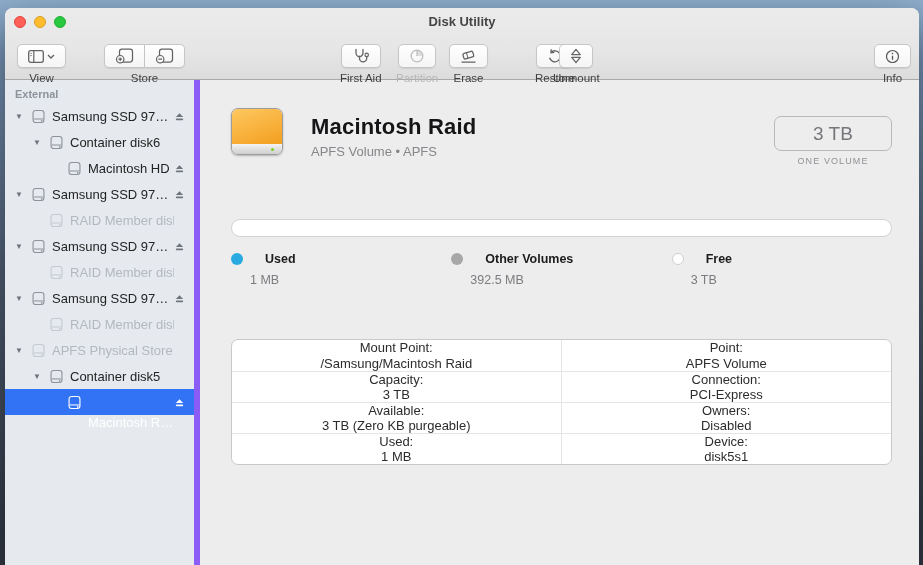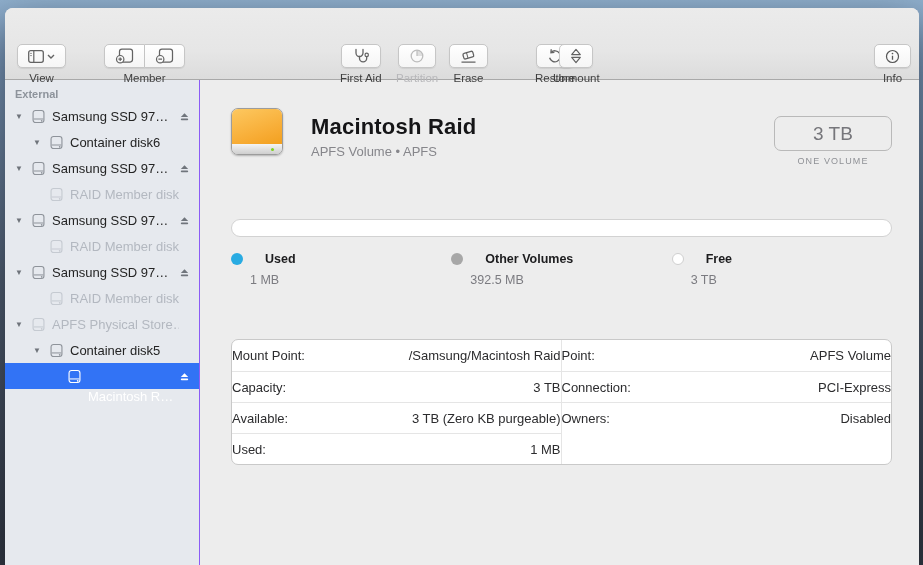--- a/index.html
+++ b/index.html
@@ -48,21 +48,21 @@
   .tb-firstaid{ left:331px; top:9px; }
   .tb-partition{ left:387px; top:9px; }
   .tb-erase   { left:440px; top:9px; }
   .tb-restore { left:490px; top:9px;margin-left:36px; }
   .tb-unmount { left:544px; top:9px; }
   .tb-info    { right:8px;  top:9px;text-align:right; }
   
   .body-row { flex:1; display:flex; min-height:0; }
   .sidebar {
     width:195px; flex:0 0 195px; background:#e6e9ee;
-    border-right:1px solid #8b5cf6; overflow:hidden;
+    border-right:6px solid #8b5cf6; overflow:hidden;
   }
   .section-label { font-size:11px; font-weight:700; color:#8d939b; padding:8px 0 3px 10px; }
   .srow {
     height:26px; display:flex; align-items:center; font-size:13px; color:#242424;
     position:relative; cursor:default;
   }
   .srow .disc { width:16px; flex:0 0 16px; font-size:8px; color:#6f747b; text-align:left; }
   .srow .dicon { width:15px; height:15px; flex:0 0 15px; margin-right:6px; color:#8e939a; display:flex; }
   .srow .slabel { white-space:nowrap; overflow:hidden; flex:1; }
   .srow .eject { margin-left:auto; padding-right:9px; color:#70757c; display:flex; }
@@ -103,31 +103,39 @@
   .legend-label { font-size:12.5px; font-weight:700; color:#1c1c1e; }
   .legend-value { font-size:12.5px; color:#7b7b80; margin:7px 0 0 19px; }
   .details {
     margin-top:52px; display:flex; background:#fff;
     border:1px solid #c9c9c9; border-radius:7px; overflow:hidden;
   }
   .dcol { width:50%; }
   .dcol:first-child { border-right:1px solid #e5e5e5; }
   .drow {
     height:31px; display:flex; align-items:center; justify-content:space-between;
-    padding:0 0; font-size:13px; color:#2c2c2e;
+    padding:0 14px; font-size:13px; color:#2c2c2e;flex-direction:column;
   }
   .drow + .drow { border-top:1px solid #e5e5e5; }
   .dvalue { text-align:right; }
   svg { display:block; }
 </style>
 </head>
 <body>
 
 <div class="window">
   <div class="chrome">
+    <div class="titlebar">
+      <div class="traffic">
+        <span class="light red"></span>
+        <span class="light yellow"></span>
+        <span class="light green"></span>
+      </div>
+      <div class="win-title">Disk Utility</div>
+    </div>
 
     <div class="toolbar">
       <div class="tb tb-view">
         <button class="tb-btn">
           <span>
             <svg width="16" height="13" viewBox="0 0 16 13">
                 <rect x="0.7" y="0.7" width="14.6" height="11.6" rx="2" fill="none" stroke="#636363" stroke-width="1.3"></rect>
                 <line x1="5.8" y1="0.7" x2="5.8" y2="12.3" stroke="#636363" stroke-width="1.2"></line>
                 <line x1="2" y1="3.4" x2="4" y2="3.4" stroke="#9a9a9a" stroke-width="1"></line>
                 <line x1="2" y1="5.6" x2="4" y2="5.6" stroke="#9a9a9a" stroke-width="1"></line>
@@ -157,21 +165,21 @@
           <button class="tb-btn">
             <span>
               <svg width="19" height="16" viewBox="0 0 19 16">
                   <rect x="4.5" y="1" width="13" height="13" rx="2.4" fill="none" stroke="#636363" stroke-width="1.25"></rect>
                   <circle cx="5.2" cy="11.2" r="3.7" fill="#f7f7f7" stroke="#636363" stroke-width="1.2"></circle>
                   <line x1="3.4" y1="11.2" x2="7" y2="11.2" stroke="#636363" stroke-width="1.2"></line>
                 </svg>
             </span>
           </button>
         </div>
-        <span class="tb-label">Member</span>
+        <span class="tb-label">Store</span>
       </div>
 
       <div class="tb tb-firstaid">
         <button class="tb-btn">
           <span>
             <svg width="18" height="16" viewBox="0 0 18 16">
                 <path d="M4 1.5 V5 a3.5 3.5 0 0 0 7 0 V1.5" fill="none" stroke="#636363" stroke-width="1.3" stroke-linecap="round"></path>
                 <path d="M7.5 8.3 V10.3 a3.6 3.6 0 0 0 7.2 0 V8.7" fill="none" stroke="#636363" stroke-width="1.3" stroke-linecap="round"></path>
                 <circle cx="14.7" cy="6.9" r="1.7" fill="none" stroke="#636363" stroke-width="1.2"></circle>
               </svg>
@@ -272,20 +280,37 @@
     <span class="disc" style="visibility: visible;">▼</span>
     <span class="dicon">
       <svg width="15" height="15" viewBox="0 0 16 16">
                 <rect x="2.2" y="1.6" width="11.6" height="12.8" rx="2.6" fill="none" stroke="currentColor" stroke-width="1.2"></rect>
                 <path d="M2.8 10.6 H13.2" stroke="currentColor" stroke-width="1.1"></path>
                 <circle cx="11.4" cy="12.6" r="0.9" fill="currentColor"></circle>
               </svg>
     </span>
     <span class="slabel">Container disk6</span>
     <span class="eject" style="visibility: hidden;">
+      <svg width="11" height="11" viewBox="0 0 12 12">
+                <path d="M2 6.6 L6 2.4 L10 6.6 Z" fill="currentColor"></path>
+                <rect x="2" y="8.3" width="8" height="1.8" rx="0.9" fill="currentColor"></rect>
+              </svg>
+    </span>
+  </div>
+          <div class="srow" style="padding-left: 46px;">
+    <span class="disc" style="visibility: hidden;">▼</span>
+    <span class="dicon">
+      <svg width="15" height="15" viewBox="0 0 16 16">
+                <rect x="2.2" y="1.6" width="11.6" height="12.8" rx="2.6" fill="none" stroke="currentColor" stroke-width="1.2"></rect>
+                <path d="M2.8 10.6 H13.2" stroke="currentColor" stroke-width="1.1"></path>
+                <circle cx="11.4" cy="12.6" r="0.9" fill="currentColor"></circle>
+              </svg>
+    </span>
+    <span class="slabel">Macintosh HD</span>
+    <span class="eject" style="visibility: visible;">
       <svg width="11" height="11" viewBox="0 0 12 12">
                 <path d="M2 6.6 L6 2.4 L10 6.6 Z" fill="currentColor"></path>
                 <rect x="2" y="8.3" width="8" height="1.8" rx="0.9" fill="currentColor"></rect>
               </svg>
     </span>
   </div>
           <div class="srow" style="padding-left: 10px;">
     <span class="disc" style="visibility: visible;">▼</span>
     <span class="dicon">
       <svg width="15" height="15" viewBox="0 0 16 16">
@@ -510,17 +535,21 @@
     <span class="dvalue">APFS Volume</span>
   </div>
             <div class="drow">
     <span class="dlabel">Connection:</span>
     <span class="dvalue">PCI-Express</span>
   </div>
             <div class="drow">
     <span class="dlabel">Owners:</span>
     <span class="dvalue">Disabled</span>
   </div>
+            <div class="drow">
+    <span class="dlabel">Device:</span>
+    <span class="dvalue">disk5s1</span>
+  </div>
           </div>
       </div>
     </main>
   </div>
 </div>
 
 </body></html>

